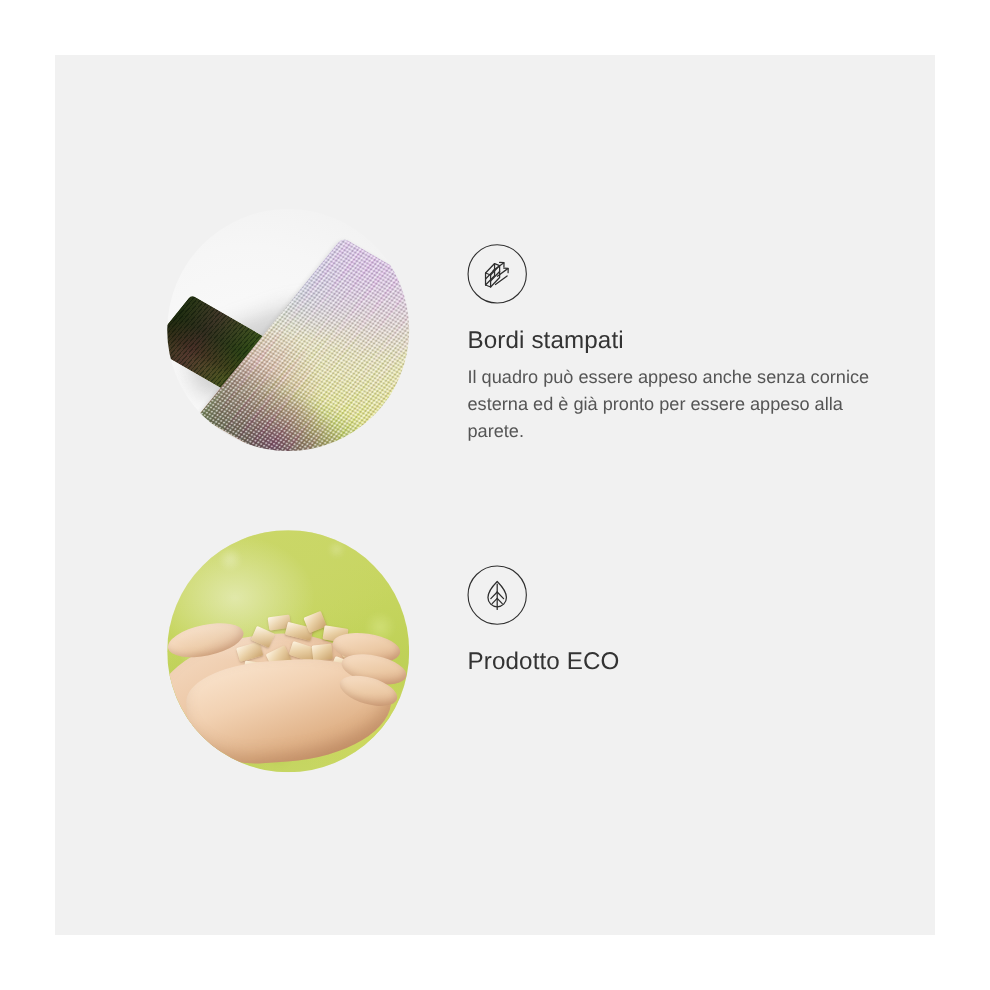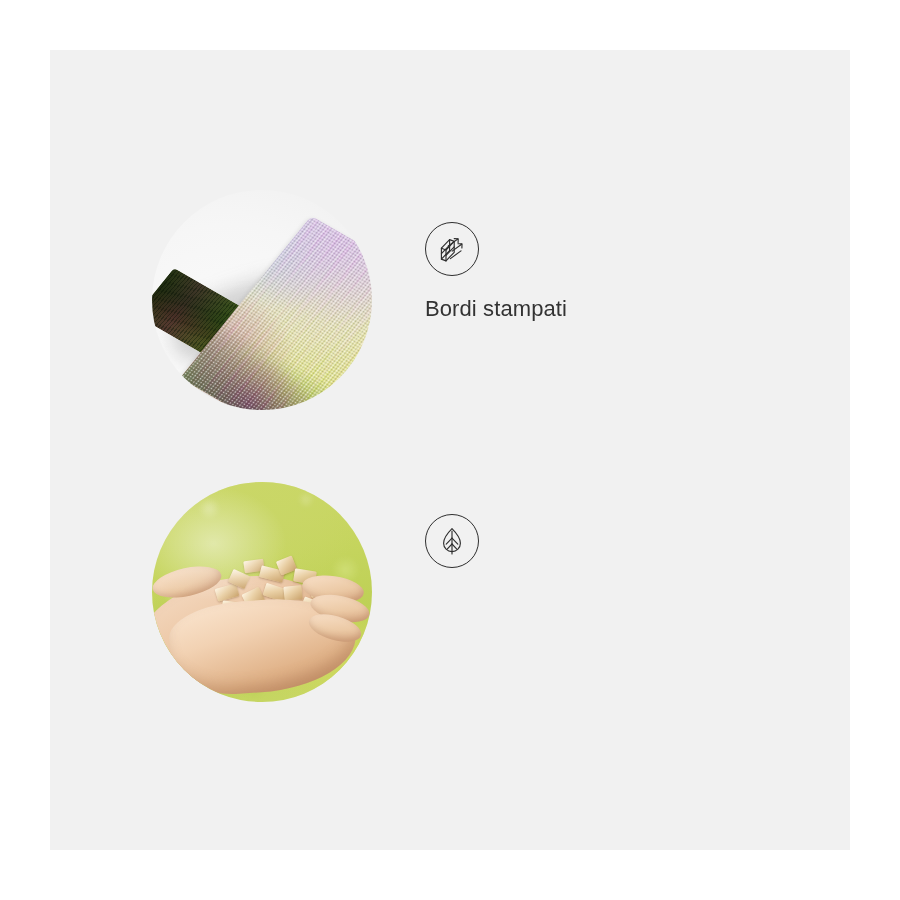--- a/index.html
+++ b/index.html
@@ -301,20 +301,21 @@
             <path d="M4.4 19.6 L12.6 11.1"></path>
 
             <path d="M11.3 11.9 L20.8 5.0"></path>
             <path d="M17.2 4.6 L21.2 4.7 L21.1 8.7"></path>
             <path d="M15.2 17.1 L24.6 10.2"></path>
             <path d="M21.0 9.8 L25.0 9.9 L24.9 13.9"></path>
             <path d="M13.4 24.6 L24.0 16.9"></path>
           </svg>
         </div>
         <h2 class="feature-title">Bordi stampati</h2>
+        <p class="feature-desc">Il quadro può essere appeso anche senza cornice esterna ed è già pronto per essere appeso alla parete.</p>
       </div>
     </div>
 
     <div class="feature feature-eco">
 
       <div class="media media-eco">
         <div class="eco-scene">
           <div class="eco-bokeh"></div>
           <div class="hand-back"></div>
           <div class="finger f4"></div>
@@ -347,17 +348,18 @@
         <div class="icon-badge">
           <svg width="30" height="30" viewBox="0 0 30 30" fill="none" stroke="#2e2e2e" stroke-width="1.15" stroke-linecap="round" stroke-linejoin="round">
             <path d="M15 2.6 C20.6 8.2 23.4 13.0 23.4 17.2 C23.4 22.0 19.6 25.6 15 25.6 C10.4 25.6 6.6 22.0 6.6 17.2 C6.6 13.0 9.4 8.2 15 2.6 Z"></path>
             <path d="M15 5.0 L15 28.0"></path>
             <path d="M15 12.2 L9.2 18.2"></path>
             <path d="M15 12.2 L20.8 18.2"></path>
             <path d="M15 18.0 L10.4 22.8"></path>
             <path d="M15 18.0 L19.6 22.8"></path>
           </svg>
         </div>
+        <h2 class="feature-title">Prodotto ECO</h2>
       </div>
     </div>
 
   </div>
 </div>
 
 </body></html>

